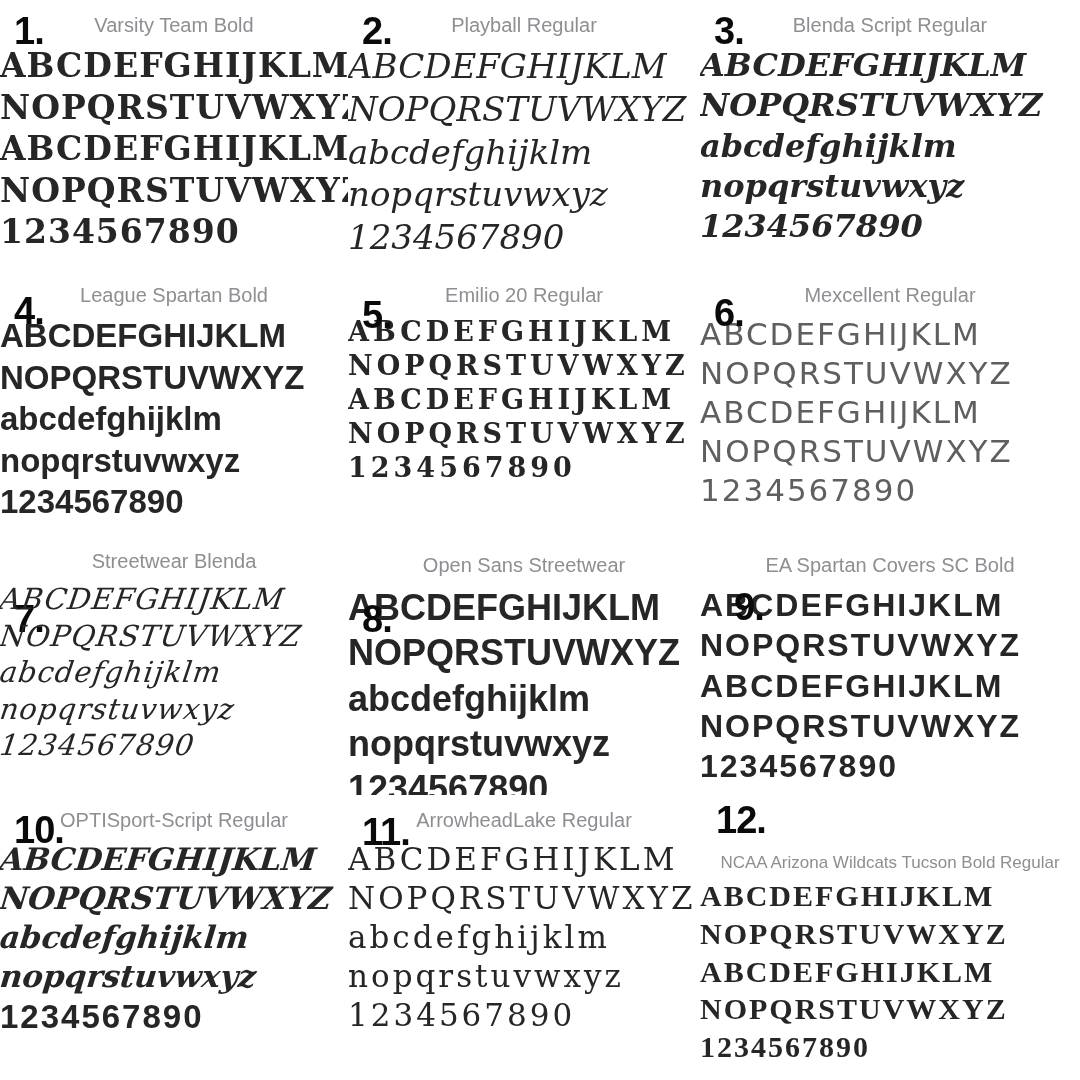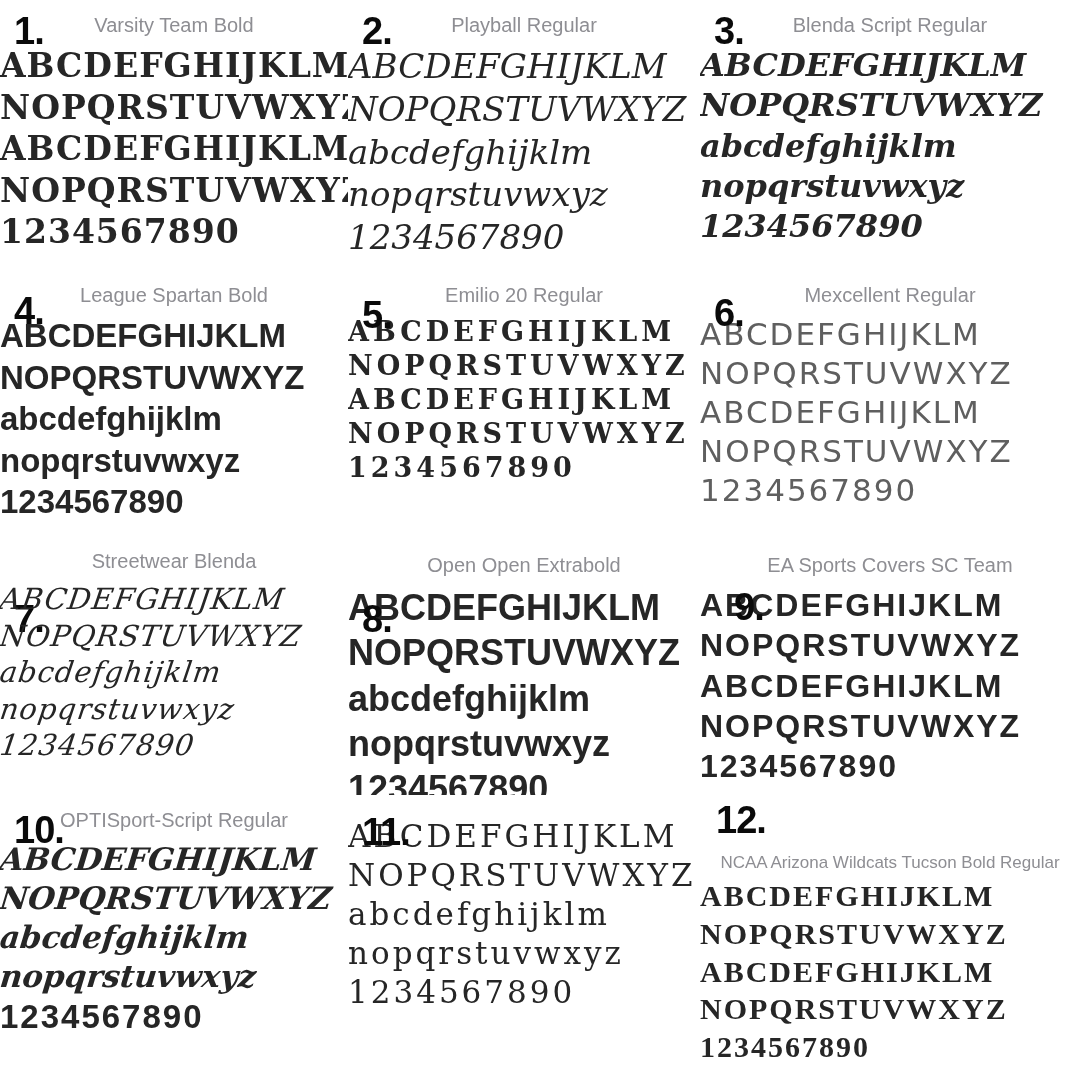--- a/index.html
+++ b/index.html
@@ -164,33 +164,33 @@
         <div class="line">ABCDEFGHIJKLM</div>
         <div class="line">NOPQRSTUVWXYZ</div>
         <div class="line">abcdefghijklm</div>
         <div class="line">nopqrstuvwxyz</div>
         <div class="line">1234567890</div>
       </div>
   </div>
 
   <div class="cell f-opensans cell-8">
     <div class="num">8.</div>
-    <div class="label">Open Open Extrabold</div>
+    <div class="label">Open Sans Streetwear</div>
     <div class="sample">
         <div class="line">ABCDEFGHIJKLM</div>
         <div class="line">NOPQRSTUVWXYZ</div>
         <div class="line">abcdefghijklm</div>
         <div class="line">nopqrstuvwxyz</div>
         <div class="line">1234567890</div>
       </div>
   </div>
 
   <div class="cell f-easports cell-9">
     <div class="num">9.</div>
-    <div class="label">EA Sports Covers SC Team</div>
+    <div class="label">EA Spartan Covers SC Bold</div>
     <div class="sample">
         <div class="line">ABCDEFGHIJKLM</div>
         <div class="line">NOPQRSTUVWXYZ</div>
         <div class="line">ABCDEFGHIJKLM</div>
         <div class="line">NOPQRSTUVWXYZ</div>
         <div class="line">1234567890</div>
       </div>
   </div>
 
   <div class="cell f-optisport cell-10">
@@ -200,20 +200,21 @@
         <div class="line">ABCDEFGHIJKLM</div>
         <div class="line">NOPQRSTUVWXYZ</div>
         <div class="line">abcdefghijklm</div>
         <div class="line">nopqrstuvwxyz</div>
         <div class="line">1234567890</div>
       </div>
   </div>
 
   <div class="cell f-arrowhead cell-11">
     <div class="num">11.</div>
+    <div class="label">ArrowheadLake Regular</div>
     <div class="sample">
         <div class="line">ABCDEFGHIJKLM</div>
         <div class="line">NOPQRSTUVWXYZ</div>
         <div class="line">abcdefghijklm</div>
         <div class="line">nopqrstuvwxyz</div>
         <div class="line">1234567890</div>
       </div>
   </div>
 
   <div class="cell f-ncaa cell-12">

